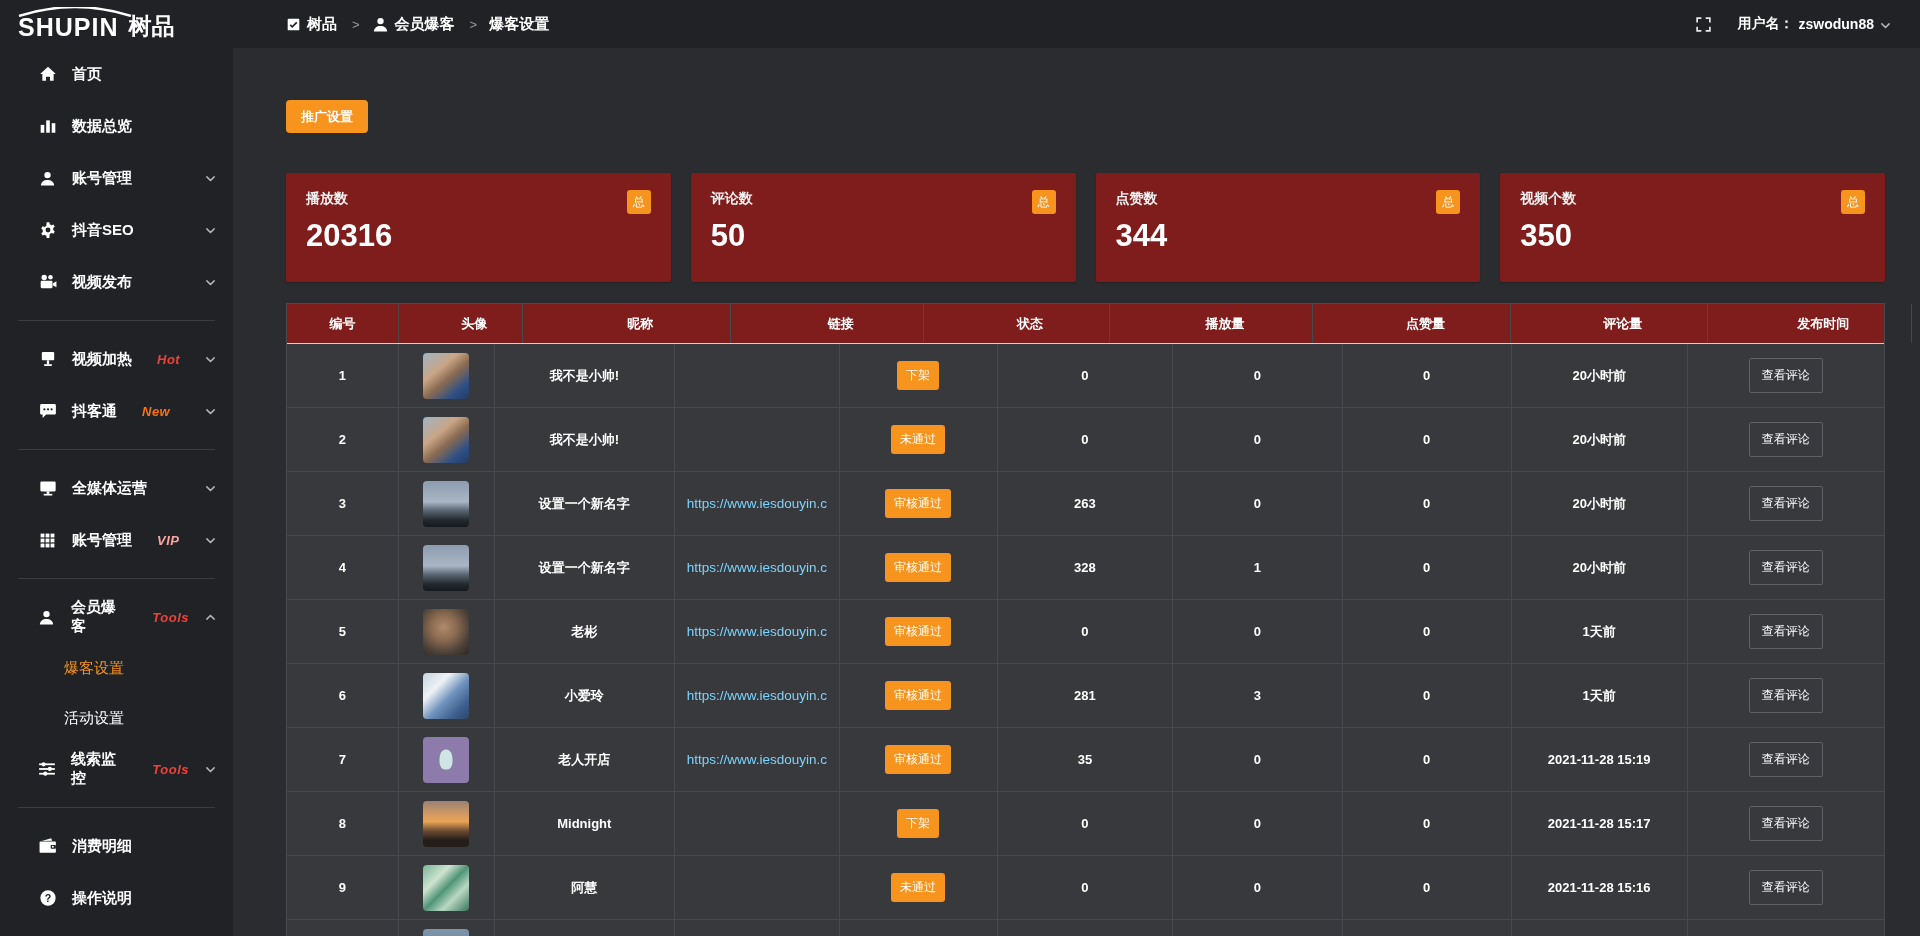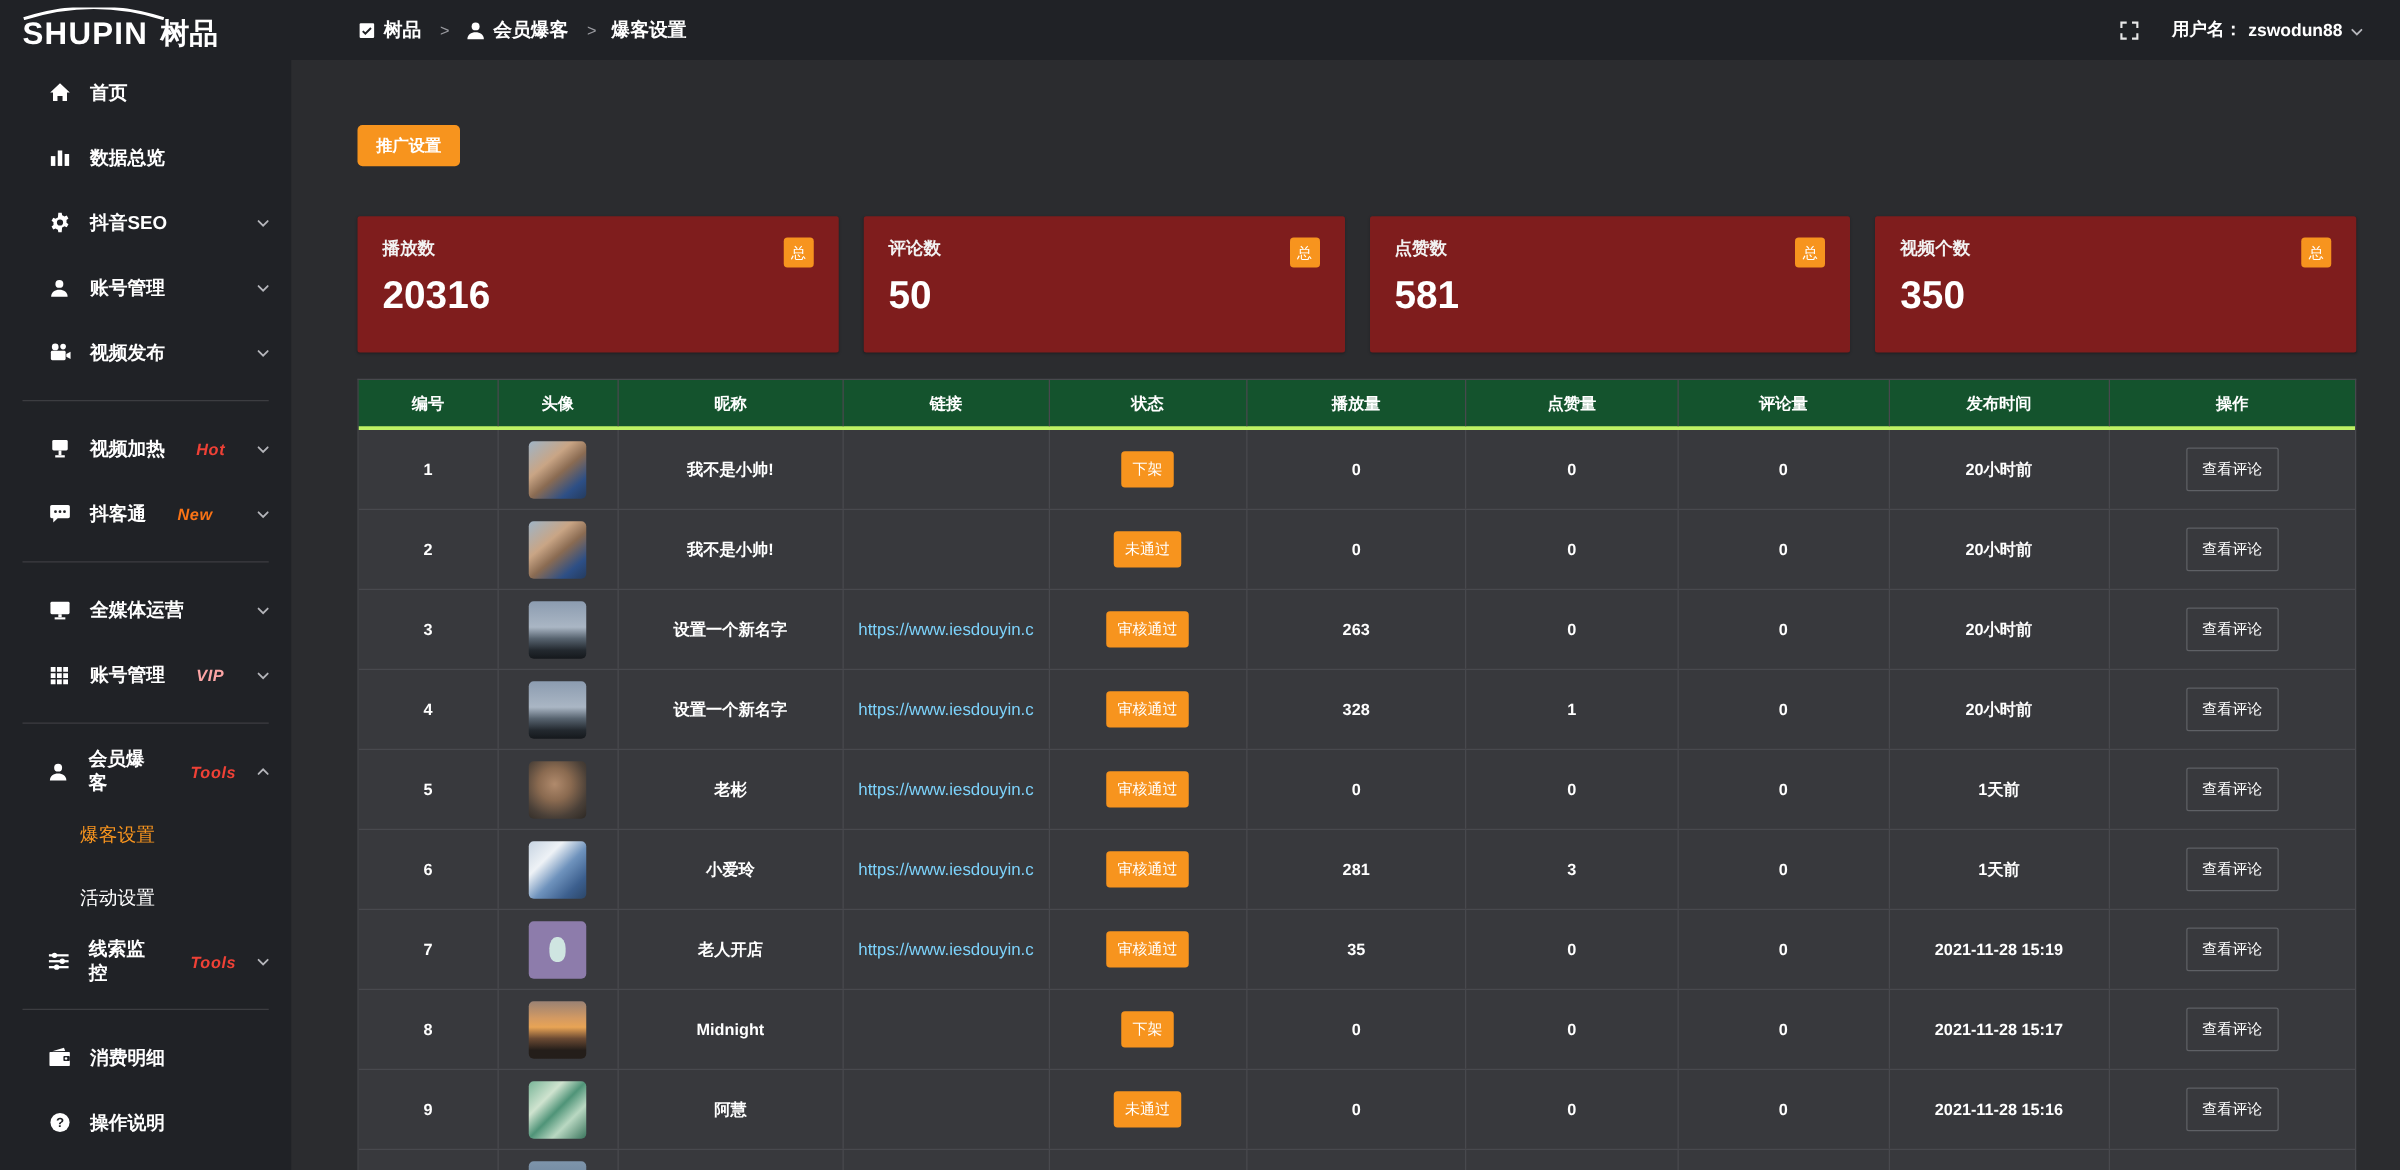--- a/index.html
+++ b/index.html
@@ -40,21 +40,21 @@
   .card{flex:1;height:109px;background:#7f1d1d;border-radius:2px;padding:17px 20px;box-shadow:0 1px 2px rgba(0,0,0,.25);}
   .card-top{display:flex;align-items:flex-start;justify-content:space-between;}
   .card-label{color:#f2f2f2;font-size:14px;font-weight:700;}
   .card-badge{width:24px;height:24px;background:#f7941e;color:#fff;border-radius:3px;font-size:12px;
     display:flex;align-items:center;justify-content:center;font-weight:400;}
   .card-value{color:#fff;font-size:31px;font-weight:700;margin-top:6px;line-height:1;}
 
   
   .table{margin-top:21px;border:1px solid #48494e;border-bottom:none;}
   .t-head,.tr{display:grid;grid-template-columns:7% 6% 11.3% 10.3% 9.9% 11% 10.6% 10.6% 11% 12.3%;}
-  .t-head{height:40px;background:#14532d;border-bottom:3px solid #bef264;}
+  .t-head{height:40px;background:#7f1d1d;border-bottom:1px solid #bef264;gap:28px;}
   .th{display:flex;align-items:center;justify-content:center;color:#fff;font-size:13px;font-weight:700;
     border-right:1px solid #48494e;height:100%;}
   .th:last-child{border-right:none;}
   .tr{height:64px;background:#38393d;border-bottom:1px solid #48494e;}
   .td{display:flex;align-items:center;justify-content:center;color:#fff;font-size:13px;font-weight:700;
     border-right:1px solid #48494e;height:100%;overflow:hidden;}
   .td:last-child{border-right:none;}
   .link{color:#7dd3fc;font-size:13.5px;font-weight:400;text-decoration:none;white-space:nowrap;cursor:pointer;}
   .status{background:#f7941e;color:#fff;font-size:12px;font-weight:400;padding:6px 9px;border-radius:3px;white-space:nowrap;}
   .view-btn{background:transparent;border:1px solid #5e6065;color:#fff;font-size:12px;padding:8px 12px;
@@ -160,43 +160,43 @@
             </svg>
           </span>
           <span class="side-label">数据总览</span>
 
         </div>
 
       </div>
       <div class="side-entry">
         <div class="side-row">
           <span class="side-icon">
-            <svg viewBox="0 0 16 16" width="18" height="18">
-              <path fill="#fff" fill-rule="evenodd" d="M6.8 1h2.4l.3 1.8a5.2 5.2 0 0 1 1.6.9l1.7-.6 1.2 2-1.4 1.2a5.4 5.4 0 0 1 0 1.8l1.4 1.2-1.2 2-1.7-.6a5.2 5.2 0 0 1-1.6.9L9.2 15H6.8l-.3-1.8a5.2 5.2 0 0 1-1.6-.9l-1.7.6-1.2-2 1.4-1.2a5.4 5.4 0 0 1 0-1.8L2 6.7l1.2-2 1.7.6a5.2 5.2 0 0 1 1.6-.9L6.8 1zM8 5.8a2.2 2.2 0 1 0 0 4.4 2.2 2.2 0 0 0 0-4.4z"></path>
-            </svg>
-          </span>
-          <span class="side-label">抖音SEO</span>
-
-          <span class="side-caret">
-            <svg viewBox="0 0 16 16" width="13" height="13" fill="none" stroke="#b4b5ba" stroke-width="1.8" stroke-linecap="round">
-              <path d="M3.5 6l4.5 4.5L12.5 6"></path>
-            </svg>
-          </span>
-        </div>
-
-      </div>
-      <div class="side-entry">
-        <div class="side-row">
-          <span class="side-icon">
             <svg viewBox="0 0 16 16" width="17" height="17" fill="#fff">
               <circle cx="8" cy="4.8" r="3"></circle>
               <path d="M1.8 14.5c0-3.4 2.8-5.2 6.2-5.2s6.2 1.8 6.2 5.2z"></path>
             </svg>
           </span>
           <span class="side-label">账号管理</span>
+
+          <span class="side-caret">
+            <svg viewBox="0 0 16 16" width="13" height="13" fill="none" stroke="#b4b5ba" stroke-width="1.8" stroke-linecap="round">
+              <path d="M3.5 6l4.5 4.5L12.5 6"></path>
+            </svg>
+          </span>
+        </div>
+
+      </div>
+      <div class="side-entry">
+        <div class="side-row">
+          <span class="side-icon">
+            <svg viewBox="0 0 16 16" width="18" height="18">
+              <path fill="#fff" fill-rule="evenodd" d="M6.8 1h2.4l.3 1.8a5.2 5.2 0 0 1 1.6.9l1.7-.6 1.2 2-1.4 1.2a5.4 5.4 0 0 1 0 1.8l1.4 1.2-1.2 2-1.7-.6a5.2 5.2 0 0 1-1.6.9L9.2 15H6.8l-.3-1.8a5.2 5.2 0 0 1-1.6-.9l-1.7.6-1.2-2 1.4-1.2a5.4 5.4 0 0 1 0-1.8L2 6.7l1.2-2 1.7.6a5.2 5.2 0 0 1 1.6-.9L6.8 1zM8 5.8a2.2 2.2 0 1 0 0 4.4 2.2 2.2 0 0 0 0-4.4z"></path>
+            </svg>
+          </span>
+          <span class="side-label">抖音SEO</span>
 
           <span class="side-caret">
             <svg viewBox="0 0 16 16" width="13" height="13" fill="none" stroke="#b4b5ba" stroke-width="1.8" stroke-linecap="round">
               <path d="M3.5 6l4.5 4.5L12.5 6"></path>
             </svg>
           </span>
         </div>
 
       </div>
       <div class="side-entry">
@@ -421,21 +421,21 @@
             <span class="card-label">评论数</span>
             <span class="card-badge">总</span>
           </div>
           <div class="card-value">50</div>
         </div>
         <div class="card">
           <div class="card-top">
             <span class="card-label">点赞数</span>
             <span class="card-badge">总</span>
           </div>
-          <div class="card-value">581</div>
+          <div class="card-value">344</div>
         </div>
         <div class="card">
           <div class="card-top">
             <span class="card-label">视频个数</span>
             <span class="card-badge">总</span>
           </div>
           <div class="card-value">350</div>
         </div>
       </section>
 

